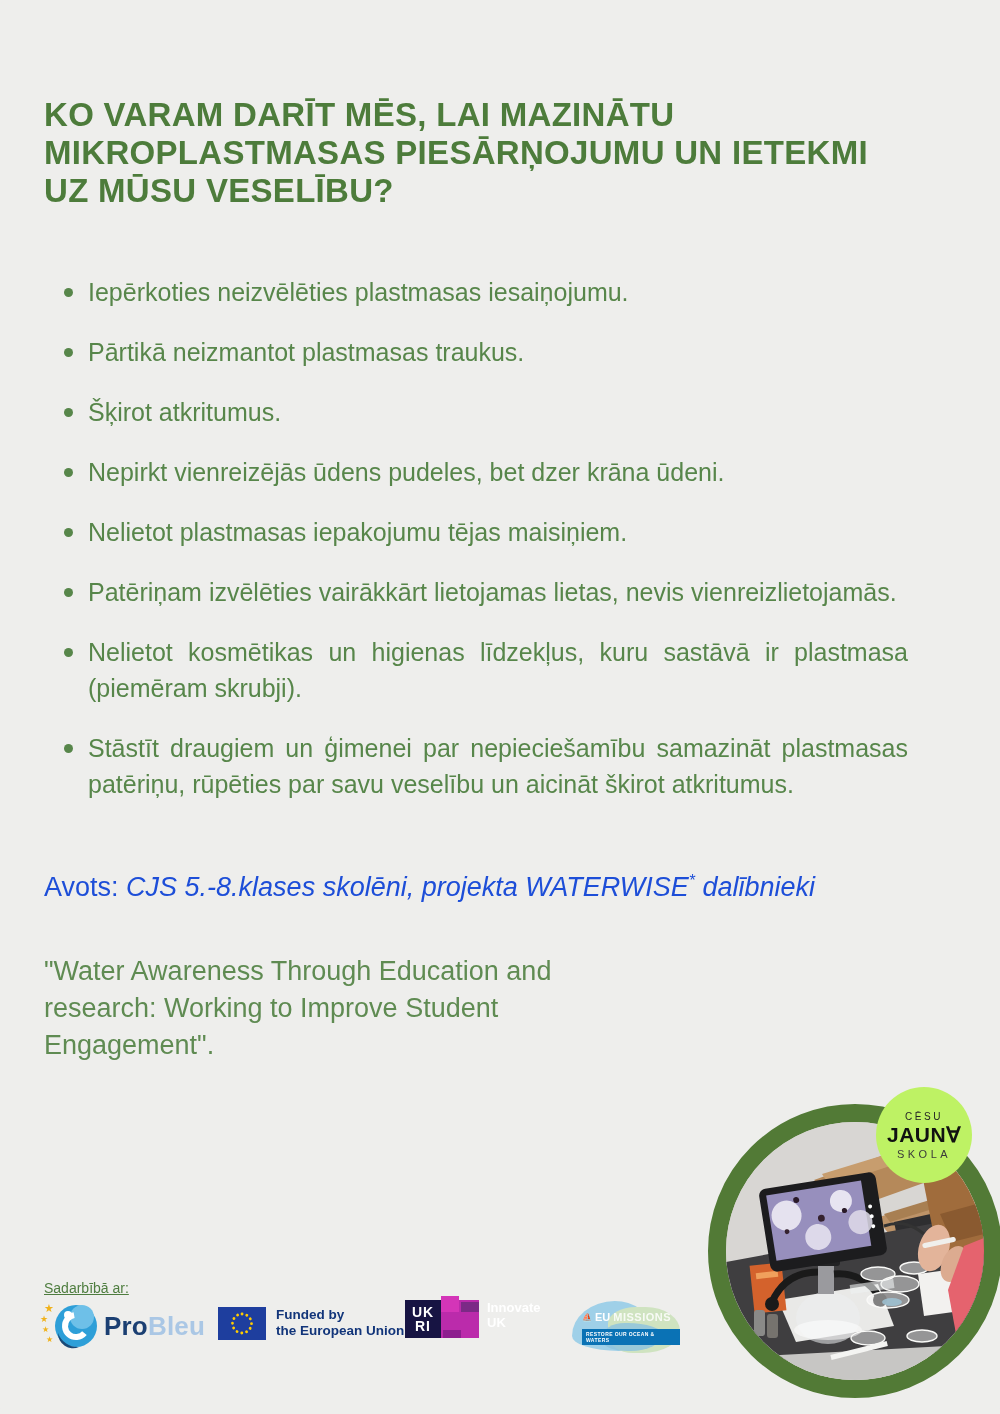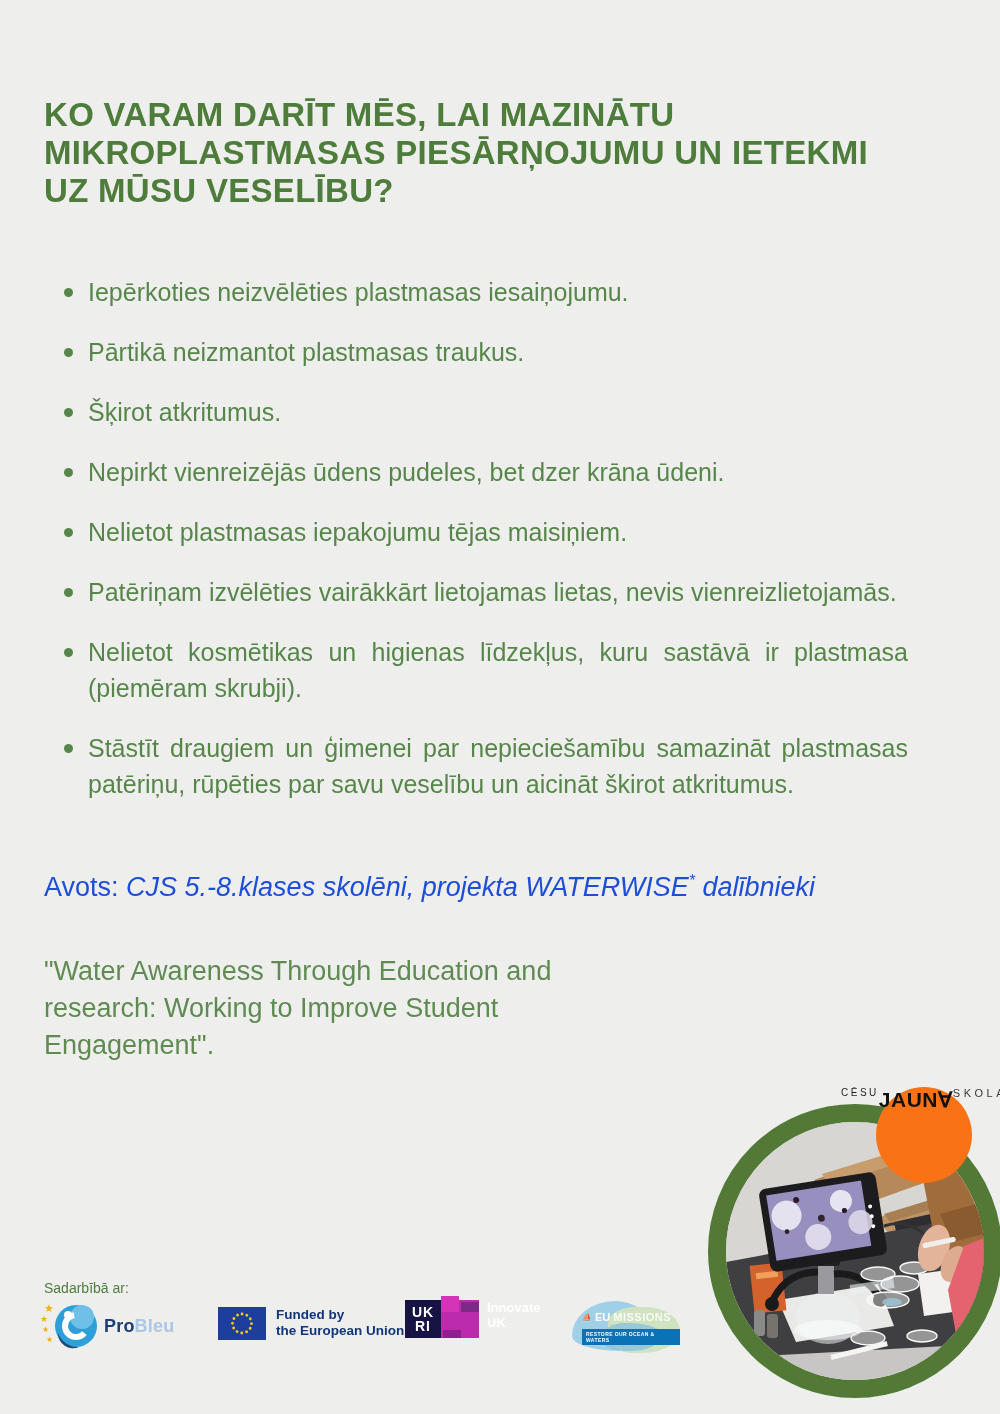--- a/index.html
+++ b/index.html
@@ -24,28 +24,28 @@
   ul.tips li::before {
     content:""; position:absolute; left:20px; top:14px;
     width:9px; height:9px; border-radius:50%; background:#57864a;
   }
   ul.tips li.wide-gap { padding-right:48px; }
   p.source { margin-top:70px; color:#1d4ed8; font-size:27px; }
   p.source .it { font-style:italic; }
   p.source sup { font-style:italic; font-size:16px; }
   p.quote { margin-top:50px; width:560px; color:#5f8b52; font-size:27px; line-height:37px; }
   
-  .collab { position:absolute; left:44px; top:1280px; color:#4e7d3f; font-size:14px; }
+  .collab { position:absolute; left:44px; top:1280px; color:#4e7d3f; font-size:14px;text-decoration:underline; }
   .logo { position:absolute; display:flex; align-items:center; }
   
   .probleu { left:42px; top:1301px; height:50px; }
   .probleu .mark { position:relative; width:56px; height:50px; }
   .probleu .mark svg { position:absolute; left:10px; top:2px; }
   .pb-star { position:absolute; color:#f0b21c; line-height:1; }
-  .probleu .wordmark { font-size:18px; font-weight:bold; margin-left:6px; letter-spacing:0.2px; }
+  .probleu .wordmark { font-size:26px; font-weight:bold; margin-left:6px; letter-spacing:0.2px; }
   .pb-pro { color:#1b3f72; } .pb-bleu { color:#aac7e5; }
   
   .eu-funded { left:218px; top:1306px; height:34px; }
   .eu-flag { width:48px; height:33px; background:#1e3e9e; flex:0 0 auto; }
   .eu-funded .txt { margin-left:10px; color:#12357a; font-size:13.5px; font-weight:bold; line-height:16px; }
   
   .ukri { left:405px; top:1300px; height:38px; align-items:stretch; }
   .ukri-navy {
     width:36px; background:#171443; color:#fff; font-weight:800; font-size:14px;
     line-height:14px; display:flex; flex-direction:column; justify-content:center;
@@ -70,22 +70,22 @@
   .missions .mi { color:#ffffff; opacity:0.85; font-weight:bold; font-size:11px; margin-left:3px; letter-spacing:0.5px; }
   .missions .banner { position:absolute; left:10px; top:32px; background:#0a72b5; color:#fff;
                       font-size:5px; font-weight:bold; letter-spacing:0.4px; padding:2px 4px; }
   
   .photo-circle {
     position:absolute; left:708px; top:1104px; width:294px; height:294px;
     border:18px solid #527a36; border-radius:50%; overflow:hidden; background:#d8d6d3;
   }
   .badge {
     position:absolute; left:876px; top:1087px; width:96px; height:96px;
-    background:#f97316; border-radius:50%; text-align:center; z-index:5;
-    display:flex; flex-direction:row; justify-content:center;
+    background:#bef264; border-radius:50%; text-align:center; z-index:5;
+    display:flex; flex-direction:column; justify-content:center;
   }
   .badge .t { font-size:10px; letter-spacing:2.5px; color:#242424; }
   .badge .m { font-size:21px; font-weight:800; letter-spacing:0.5px; color:#111; margin:1px 0; }
   .badge .b { font-size:11px; letter-spacing:3.5px; color:#3a3a3a; }
 </style>
 </head>
 <body>
 
 <div class="page">
 

